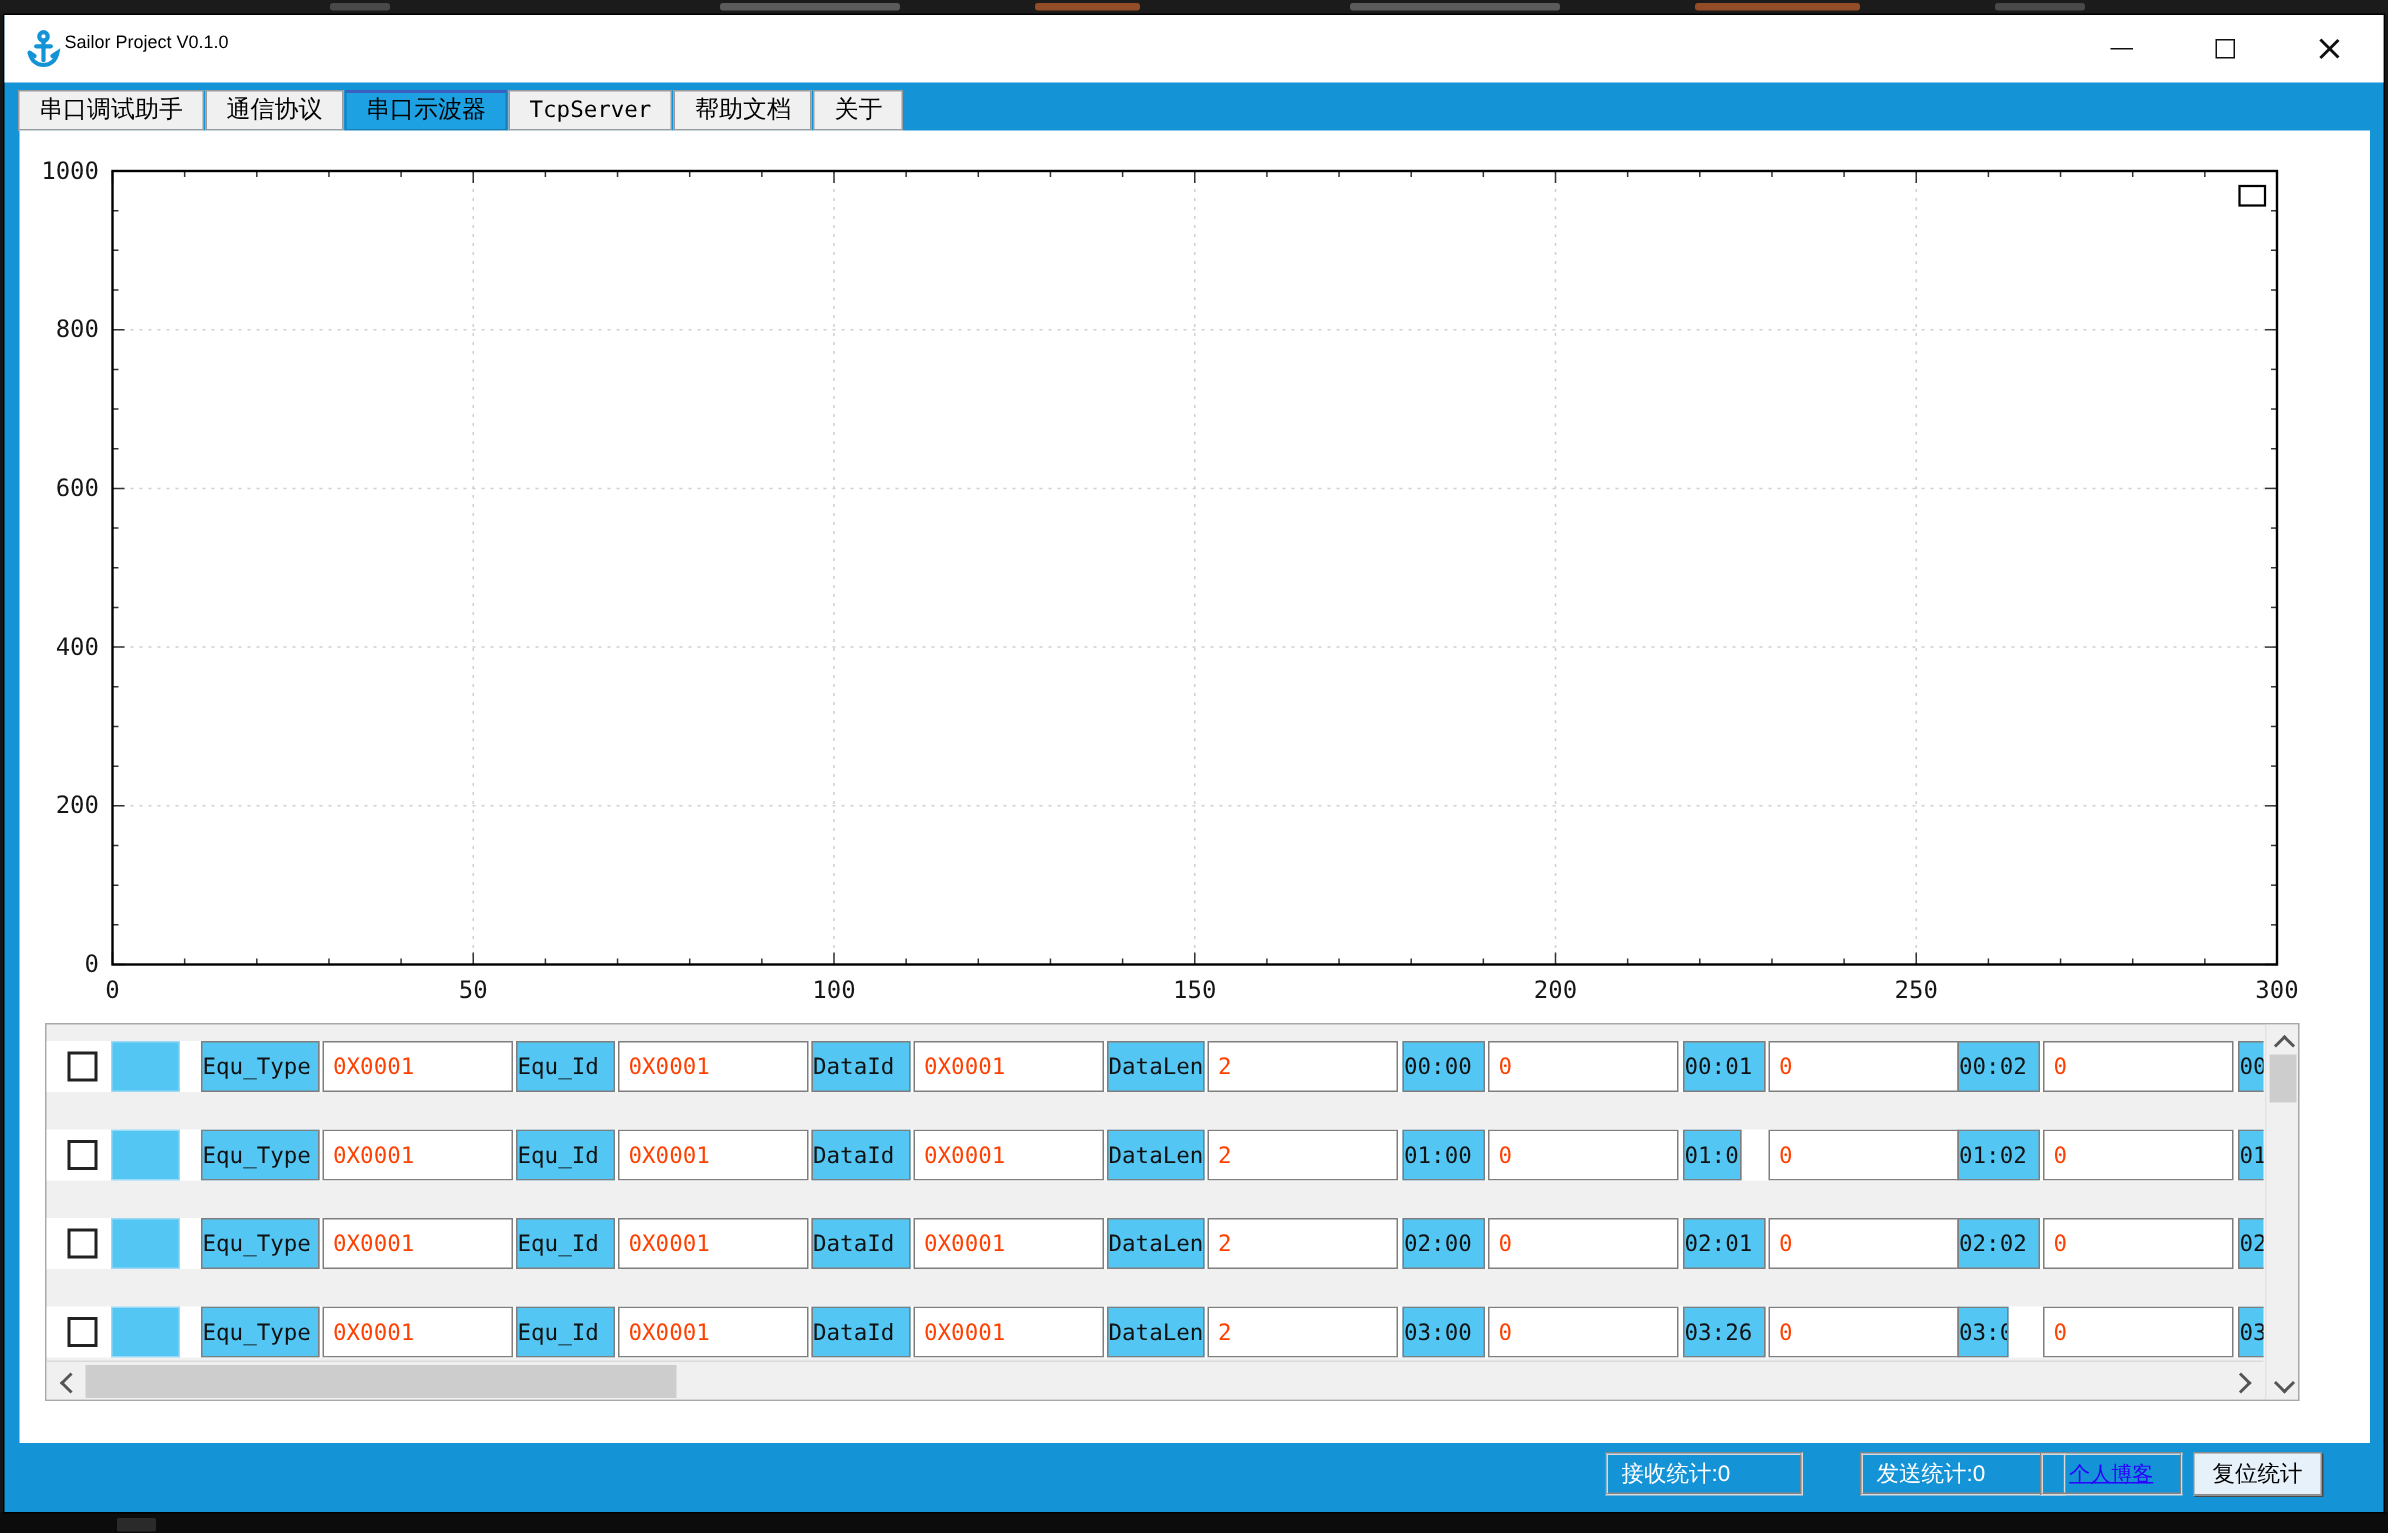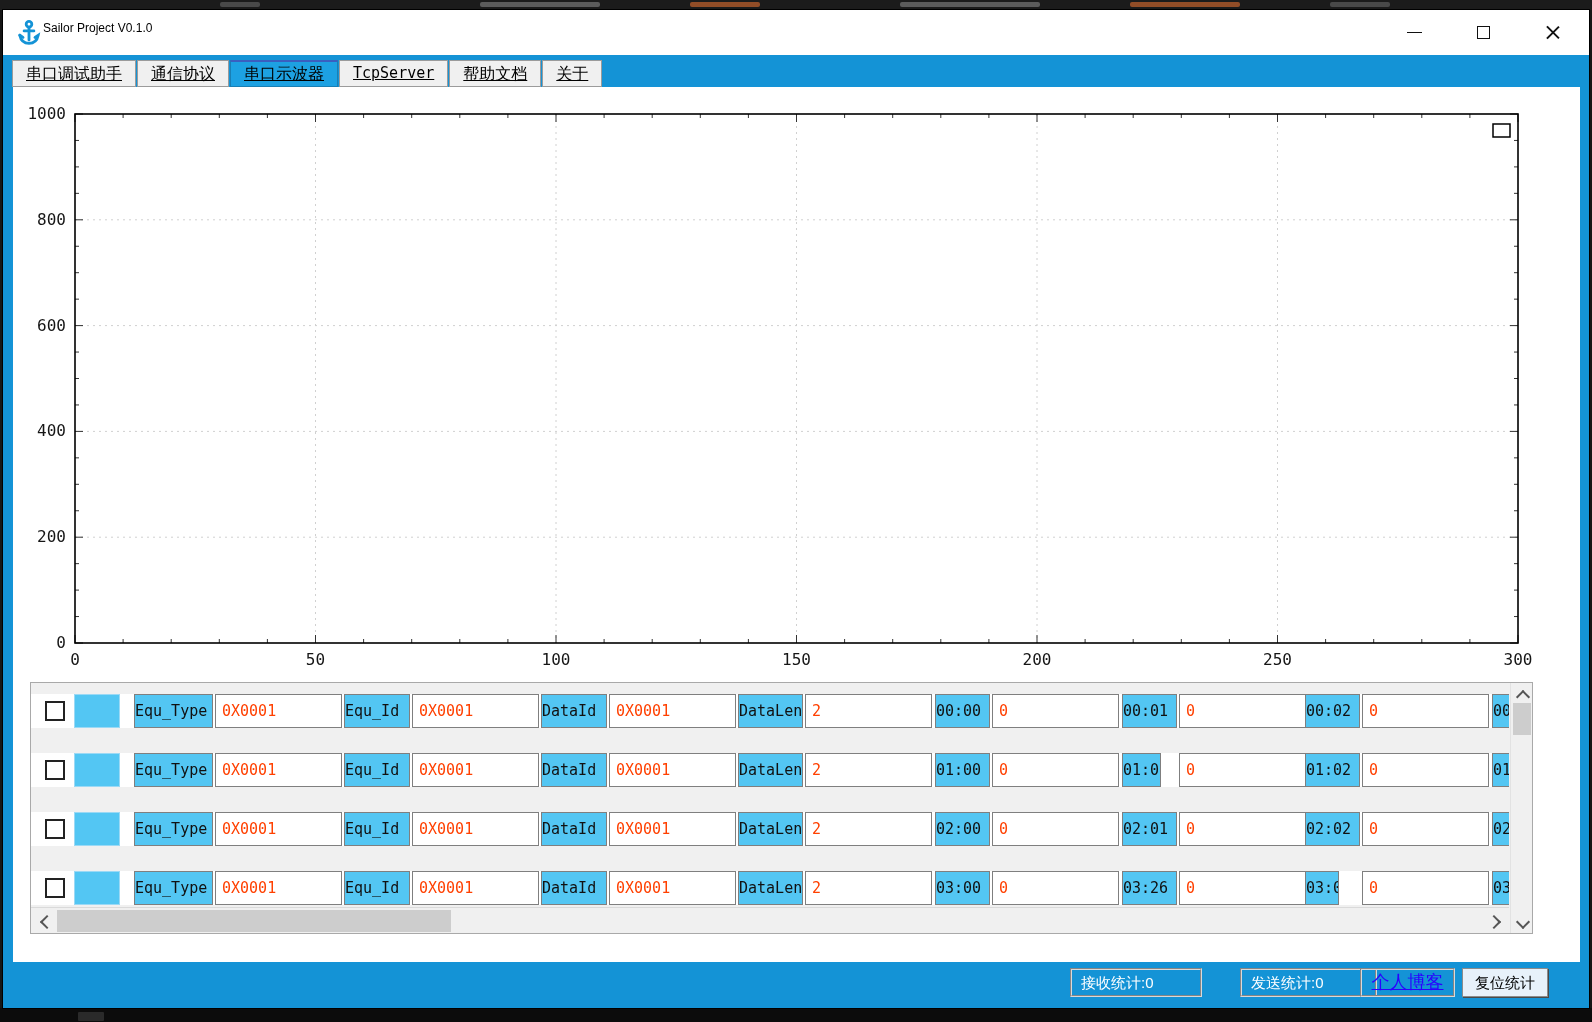--- a/index.html
+++ b/index.html
@@ -31,21 +31,21 @@
   #btn-max{left:1446px;}
   #btn-close{left:1515px;}
   #btn-min .glyph{width:15px;height:0;border-top:1.6px solid #111;}
   #btn-max .glyph{width:13px;height:13px;border:1.4px solid #111;}
   #btn-close .glyph{position:relative;width:15px;height:15px;}
   #btn-close .glyph::before,#btn-close .glyph::after{content:"";position:absolute;left:7px;top:-1px;width:1.6px;height:17px;background:#111;}
   #btn-close .glyph::before{transform:rotate(45deg);}
   #btn-close .glyph::after{transform:rotate(-45deg);}
 
   
-  #tab-bar{left:9px;top:50px;height:27px;display:flex;text-decoration:underline;}
+  #tab-bar{left:9px;top:50px;height:27px;display:flex;}
   .tab{height:27px;padding:0 13px;background:#f0f0f0;border:1px solid #9b9b9b;
     font-size:16px;line-height:25px;color:#000;white-space:nowrap;margin-right:1px;}
   .tab.active{background:var(--tab-blue);border-color:#1a7fb4;border-top:2px solid #3a5fc0;line-height:23px;}
   .tab.mono{font-family:"DejaVu Sans Mono",monospace;font-size:15px;}
 
   
   #panel{left:10px;top:77px;width:1567px;height:875px;background:#ffffff;}
 
   #chart-svg{position:absolute;left:0;top:0;}
 
@@ -76,21 +76,21 @@
   #vscroll .arrow{position:absolute;left:0;width:22px;height:20px;display:flex;align-items:center;justify-content:center;}
   #vs-thumb{position:absolute;left:2px;top:20px;width:18px;height:32px;background:#cdcdcd;}
   #hscroll{position:absolute;left:0;top:224px;width:1478px;height:26px;background:#f0f0f0;border-top:1px solid #dadada;}
   #hscroll .arrow{position:absolute;top:0;width:24px;height:26px;display:flex;align-items:center;justify-content:center;}
   #hs-thumb{position:absolute;left:26px;top:2px;width:394px;height:22px;background:#cdcdcd;}
 
   
   .stat-box{position:absolute;top:958px;height:29px;border:2px groove #d9d9d9;color:#fff;
     font-size:15px;line-height:25px;padding-left:9px;white-space:nowrap;}
   #blog-box{position:absolute;top:958px;height:29px;border:2px groove #d9d9d9;text-align:center;
-    font-size:18px;line-height:25px;}
+    font-size:14px;line-height:25px;}
   #blog-box a{color:var(--link-blue);text-decoration:underline;}
   #reset-btn{position:absolute;top:958px;height:29px;background:#e7f1fa;border:1px solid #8c8c8c;
     box-shadow:1px 1px 0 #4a4a4a;color:#000;font-size:15px;line-height:27px;text-align:center;}
 </style>
 </head>
 <body>
 
 <div id="bg-top" class="abs">
   <span class="smudge" style="left:220px;width:40px;background:#555;"></span>
   <span class="smudge" style="left:480px;width:120px;background:#6b6b6b;"></span>

